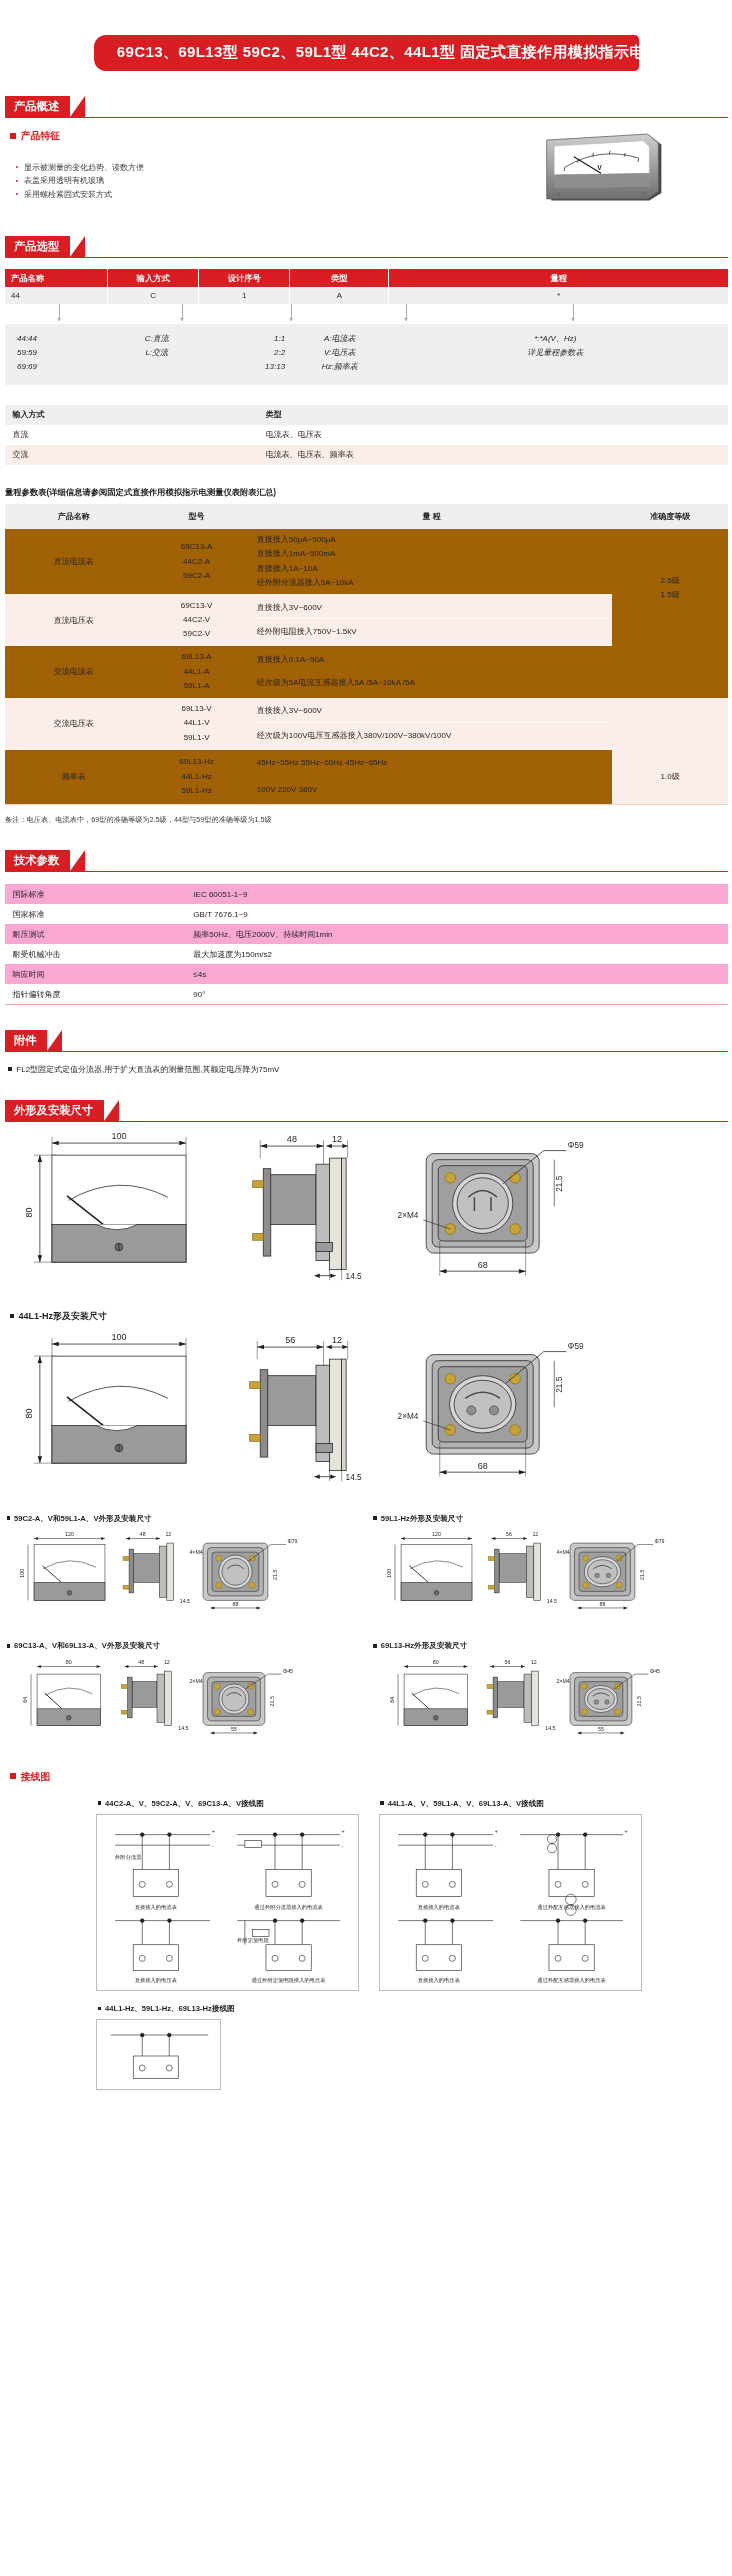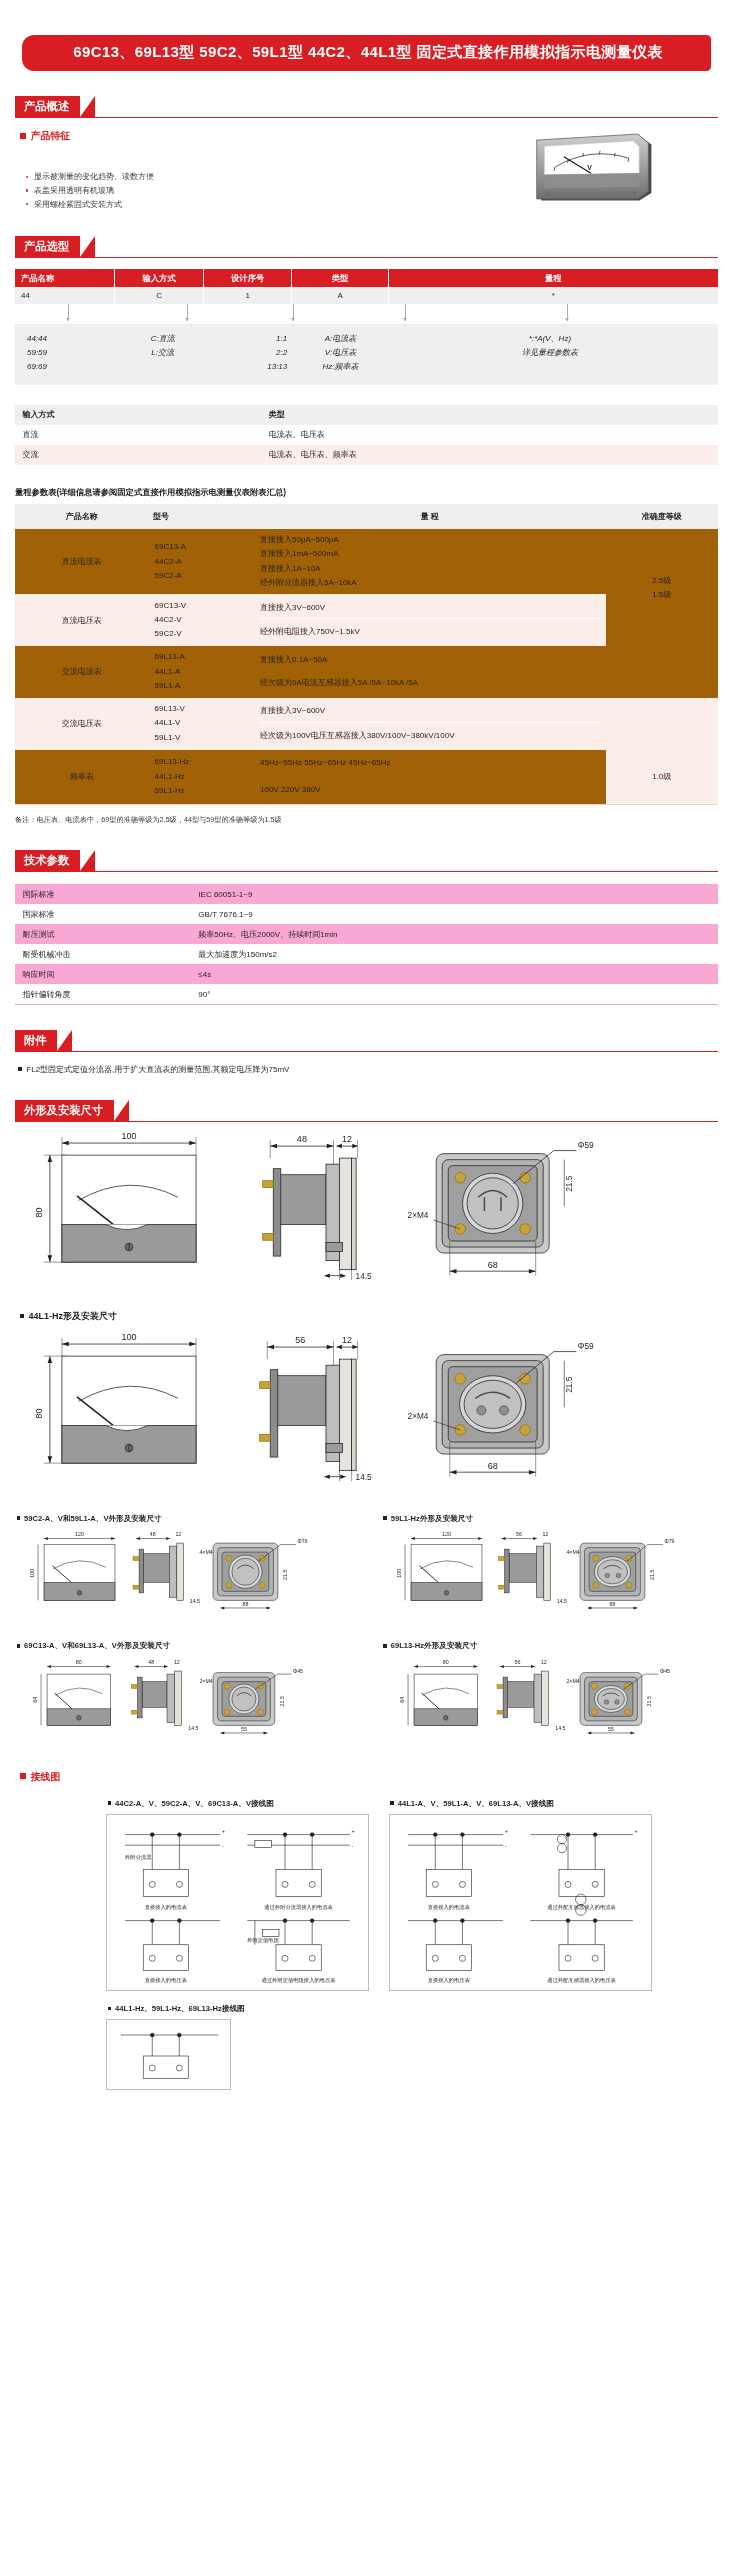--- a/index.html
+++ b/index.html
@@ -15,27 +15,27 @@
   
   .banner-wrap { padding: 35px 0 0 0; display: flex; justify-content: center; }
   .banner {
     background: #d81e22;
     color: #fff;
     font-size: 15px;
     font-weight: bold;
     letter-spacing: 0.4px;
     padding: 8.3px 19.6px 9px 22.7px;
     border-radius: 12px 4.5px 4.5px 12px;
-    width: 689px;
+    width: 545px;
     text-align: center;
     white-space: nowrap;
   }
 
   
-  .sec { margin: 26px 0 0 0; padding: 0 15px; }
+  .sec { margin: 26px 0 0 0; padding: 0 5px; }
   .sec-flag {
     position: relative;
     display: inline-block;
     background: #d81e22;
     color: #fff;
     font-size: 11.3px;
     font-weight: bold;
     height: 21px;
     line-height: 21px;
     padding: 0 10.6px 0 9px;
@@ -58,21 +58,21 @@
 
   
   .subhead { font-size: 9.8px; font-weight: bold; color: #d81e22; margin: 12px 0 7.6px 4.5px; }
   .subhead .sq { display: inline-block; width: 6px; height: 6px; background: #d81e22; margin-right: 5.3px; vertical-align: 0.8px; }
   .subhead-dark { font-size: 9px; font-weight: bold; color: #231f20; margin: 10.6px 0 6px 4.5px; }
   .subhead-dark .sq { display: inline-block; width: 4.5px; height: 4.5px; background: #231f20; margin-right: 4.5px; vertical-align: 0.8px; }
   .subhead-sm { font-size: 7.6px; font-weight: bold; color: #231f20; margin: 7.6px 0 4.5px 1.5px; }
   .subhead-sm .sq { display: inline-block; width: 3.8px; height: 3.8px; background: #231f20; margin-right: 3.8px; vertical-align: 0.8px; }
 
   
-  .overview-row { display: flex; align-items: flex-end; }
+  .overview-row { display: flex; align-items: center; }
   .features { list-style: none; margin: 0 0 0 10.6px; }
   .features li { font-size: 8px; line-height: 13.6px; color: #3a3a3a; padding-left: 8.3px; position: relative; }
   .features li::before {
     content: ""; position: absolute; left: 0; top: 5.3px;
     width: 2.3px; height: 2.3px; background: #d81e22; border-radius: 50%;
   }
 
   
   .prod-photo { margin-left: auto; margin-right: 56px; margin-top: -22.7px; }
 
@@ -118,21 +118,21 @@
 
   
   .range-caption { font-size: 8.3px; font-weight: bold; margin: 22.7px 0 6px 0; }
   .range-table { font-size: 8px; }
   .range-table th {
     background: #efefef; font-weight: bold; text-align: center;
     padding: 5.3px 4.5px; font-size: 8px;
   }
   .range-table td { padding: 3.8px 6px; vertical-align: middle; }
   .range-table .c-name { width: 19%; text-align: center; }
-  .range-table .c-model { width: 15%; text-align: left; line-height: 14.3px; }
+  .range-table .c-model { width: 15%; text-align: center; line-height: 14.3px; }
   .range-table .c-range { width: 50%; text-align: left; line-height: 14.3px; }
   .range-table .c-acc { width: 16%; text-align: center; line-height: 14.3px; }
   .rt-shade td { background: #fbeee8; }
   .rt-plain td { background: #a16207; }
   .rt-split { border-bottom: 0.8px solid #ffffff; }
   .range-bottom { border-bottom: 1.5px solid #f3cfc6; }
   .note { font-size: 7.2px; color: #3a3a3a; margin-top: 10.6px; }
 
   
   .tech-table { margin-top: 12px; font-size: 8px; }

